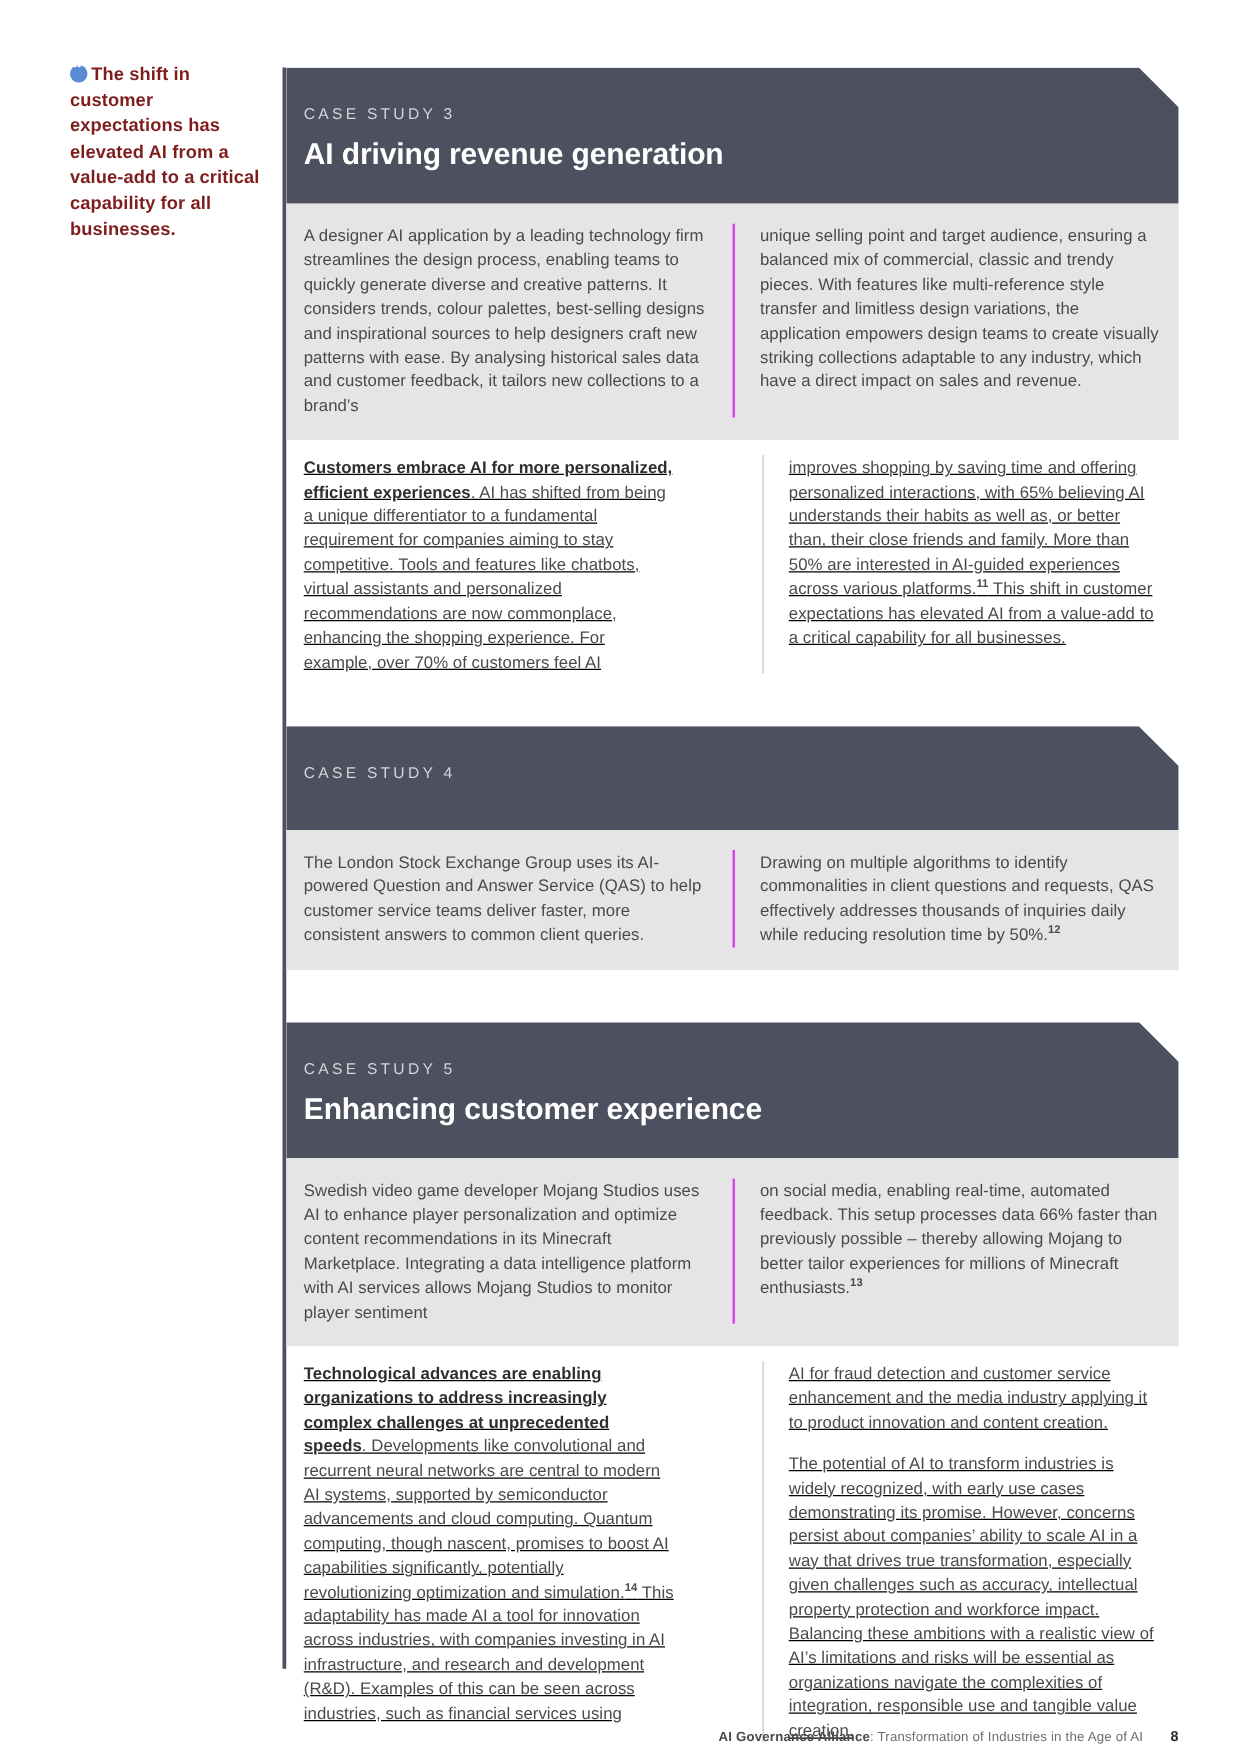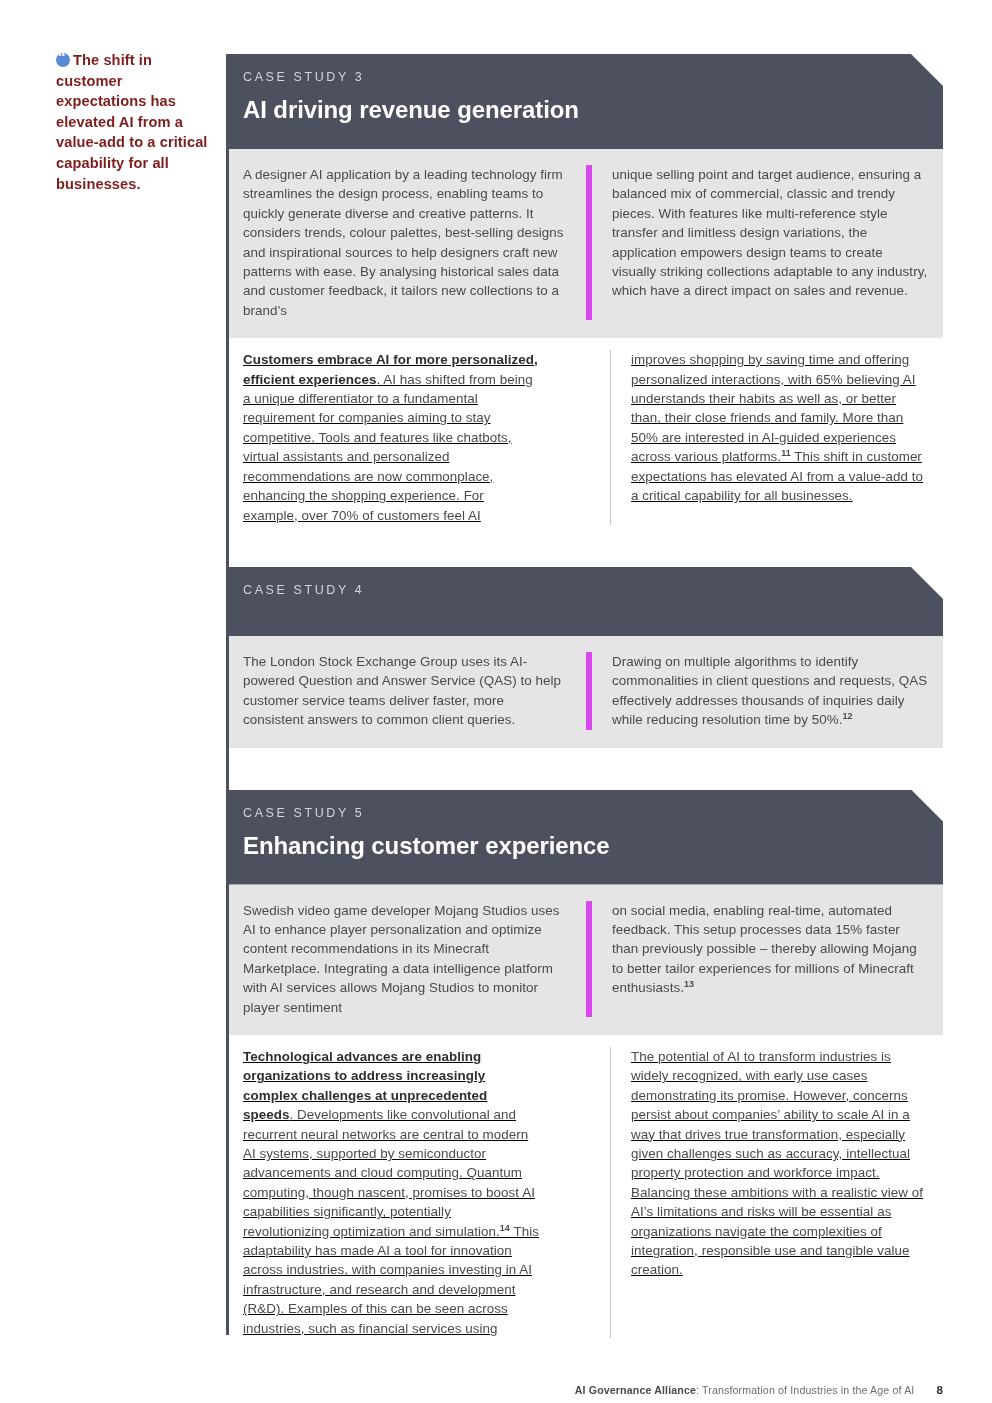--- a/index.html
+++ b/index.html
@@ -71,21 +71,21 @@
     left: 229px;
     top: 54px;
     width: 714px;
   }
 
   
   .cs-header {
     position: relative;
     background: #4d505e;
     color: #ffffff;
-    padding: 16px 0 26px 14px;
+    padding: 30px 0 26px 14px;
     -webkit-clip-path: polygon(0 0, calc(100% - 32px) 0, 100% 32px, 100% 100%, 0 100%);
     clip-path: polygon(0 0, calc(100% - 32px) 0, 100% 32px, 100% 100%, 0 100%);
   }
   .cs-kicker {
     font-size: 12.5px;
     letter-spacing: 2.6px;
     color: #d3d5da;
     font-weight: 400;
     margin-bottom: 13px;
   }
@@ -101,21 +101,21 @@
   .cs-body {
     background: #e5e5e5;
     display: flex;
     padding: 16px 0 18px 0;
   }
   .cs-body .col {
     width: 50%;
     box-sizing: border-box;
   }
   .cs-body .col.left  { padding: 0 22px 0 14px; }
-  .cs-body .col.right { padding: 0 14px 0 20px; border-left: 6px solid #d946ef; }
+  .cs-body .col.right { padding: 0 14px 0 20px; border-left: 2px solid #d946ef; }
 
   
   .prose {
     display: flex;
     padding: 12px 0 0 0;
     text-decoration: underline;
   }
   .prose .col { width: 50%; box-sizing: border-box; }
   .prose .col.left  { padding: 0 22px 0 14px; }
   .prose .col.right { padding: 0 14px 0 20px; border-left: 1px solid #c3c6cf; margin-left: 48px; }
@@ -207,29 +207,30 @@
 
     <div class="cs-header">
       <div class="cs-kicker">CASE STUDY 5</div>
       <div class="cs-title">Enhancing customer experience</div>
     </div>
     <div class="cs-body">
       <div class="col left">
         <p class="txt">Swedish video game developer Mojang Studios uses AI to enhance player personalization and optimize content recommendations in its Minecraft Marketplace. Integrating a data intelligence platform with AI services allows Mojang Studios to monitor player sentiment</p>
       </div>
       <div class="col right">
-        <p class="txt"><span>on social media, enabling real-time, automated feedback. This setup processes data 15% faster than previously possible – thereby allowing Mojang to better tailor experiences for millions of Minecraft enthusiasts.</span><sup>13</sup></p>
+        <p class="txt"><span>on social media, enabling real-time, automated feedback. This setup processes data 66% faster than previously possible – thereby allowing Mojang to better tailor experiences for millions of Minecraft enthusiasts.</span><sup>13</sup></p>
       </div>
     </div>
 
     <div class="prose">
       <div class="col left">
         <p class="txt"><span class="lead">Technological advances are enabling organizations to address increasingly complex challenges at unprecedented speeds</span><span>. Developments like convolutional and recurrent neural networks are central to modern AI systems, supported by semiconductor advancements and cloud computing. Quantum computing, though nascent, promises to boost AI capabilities significantly, potentially revolutionizing optimization and simulation.</span><sup>14</sup><span> This adaptability has made AI a tool for innovation across industries, with companies investing in AI infrastructure, and research and development (R&amp;D). Examples of this can be seen across industries, such as financial services using</span></p>
       </div>
       <div class="col right">
+        <p class="txt">AI for fraud detection and customer service enhancement and the media industry applying it to product innovation and content creation.</p>
         <p class="txt">The potential of AI to transform industries is widely recognized, with early use cases demonstrating its promise. However, concerns persist about companies’ ability to scale AI in a way that drives true transformation, especially given challenges such as accuracy, intellectual property protection and workforce impact. Balancing these ambitions with a realistic view of AI’s limitations and risks will be essential as organizations navigate the complexities of integration, responsible use and tangible value creation.</p>
       </div>
     </div>
 
   </div>
 
   <div class="footer">
     <span><span class="fb">AI Governance Alliance</span><span>: Transformation of Industries in the Age of AI</span></span>
     <span class="fnum">8</span>
   </div>

